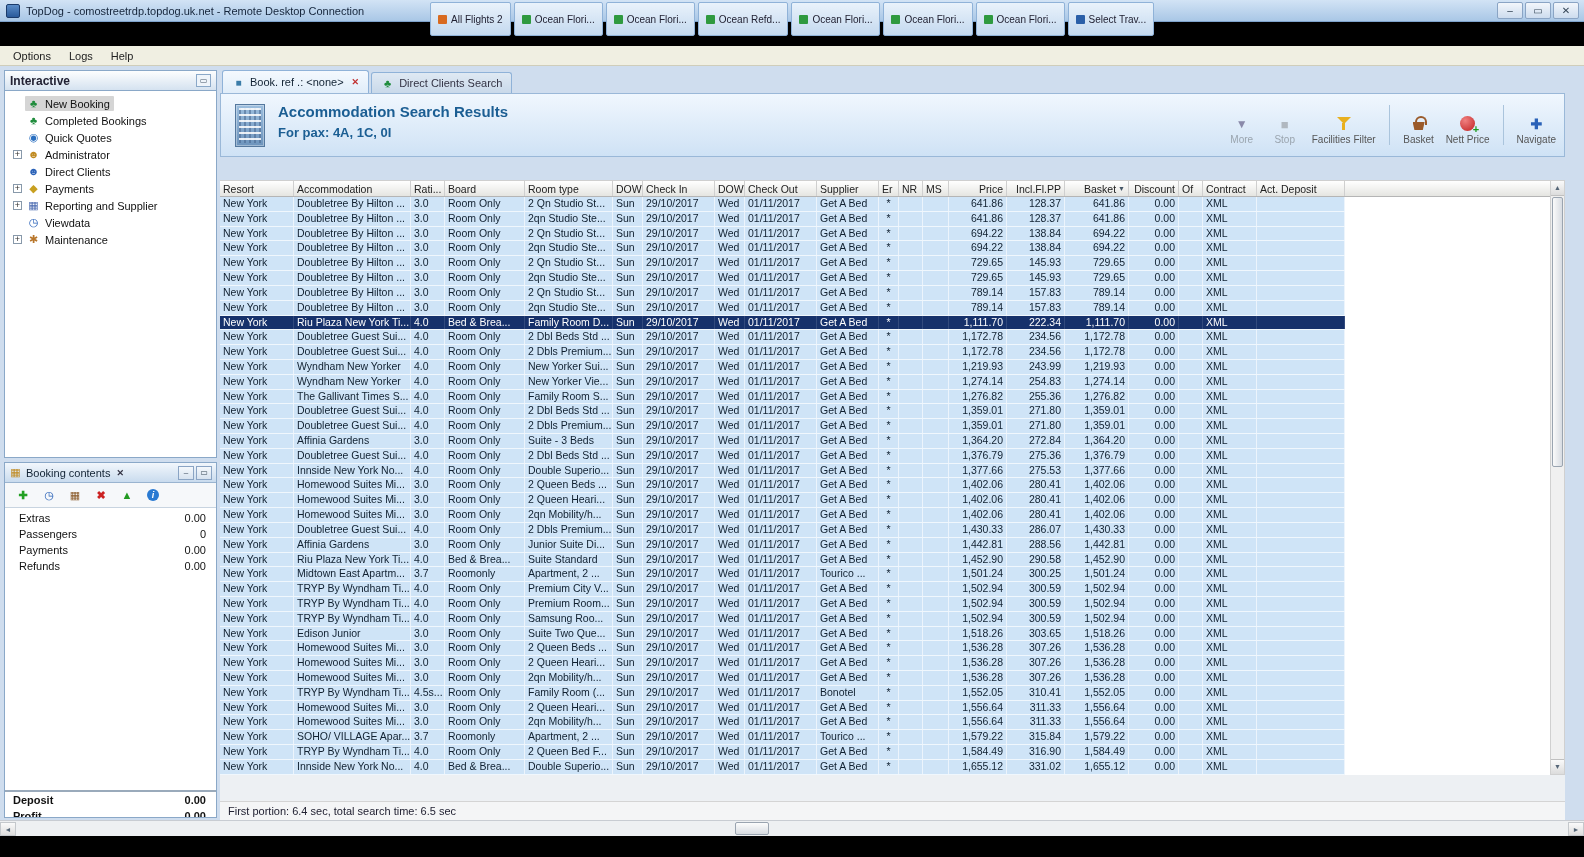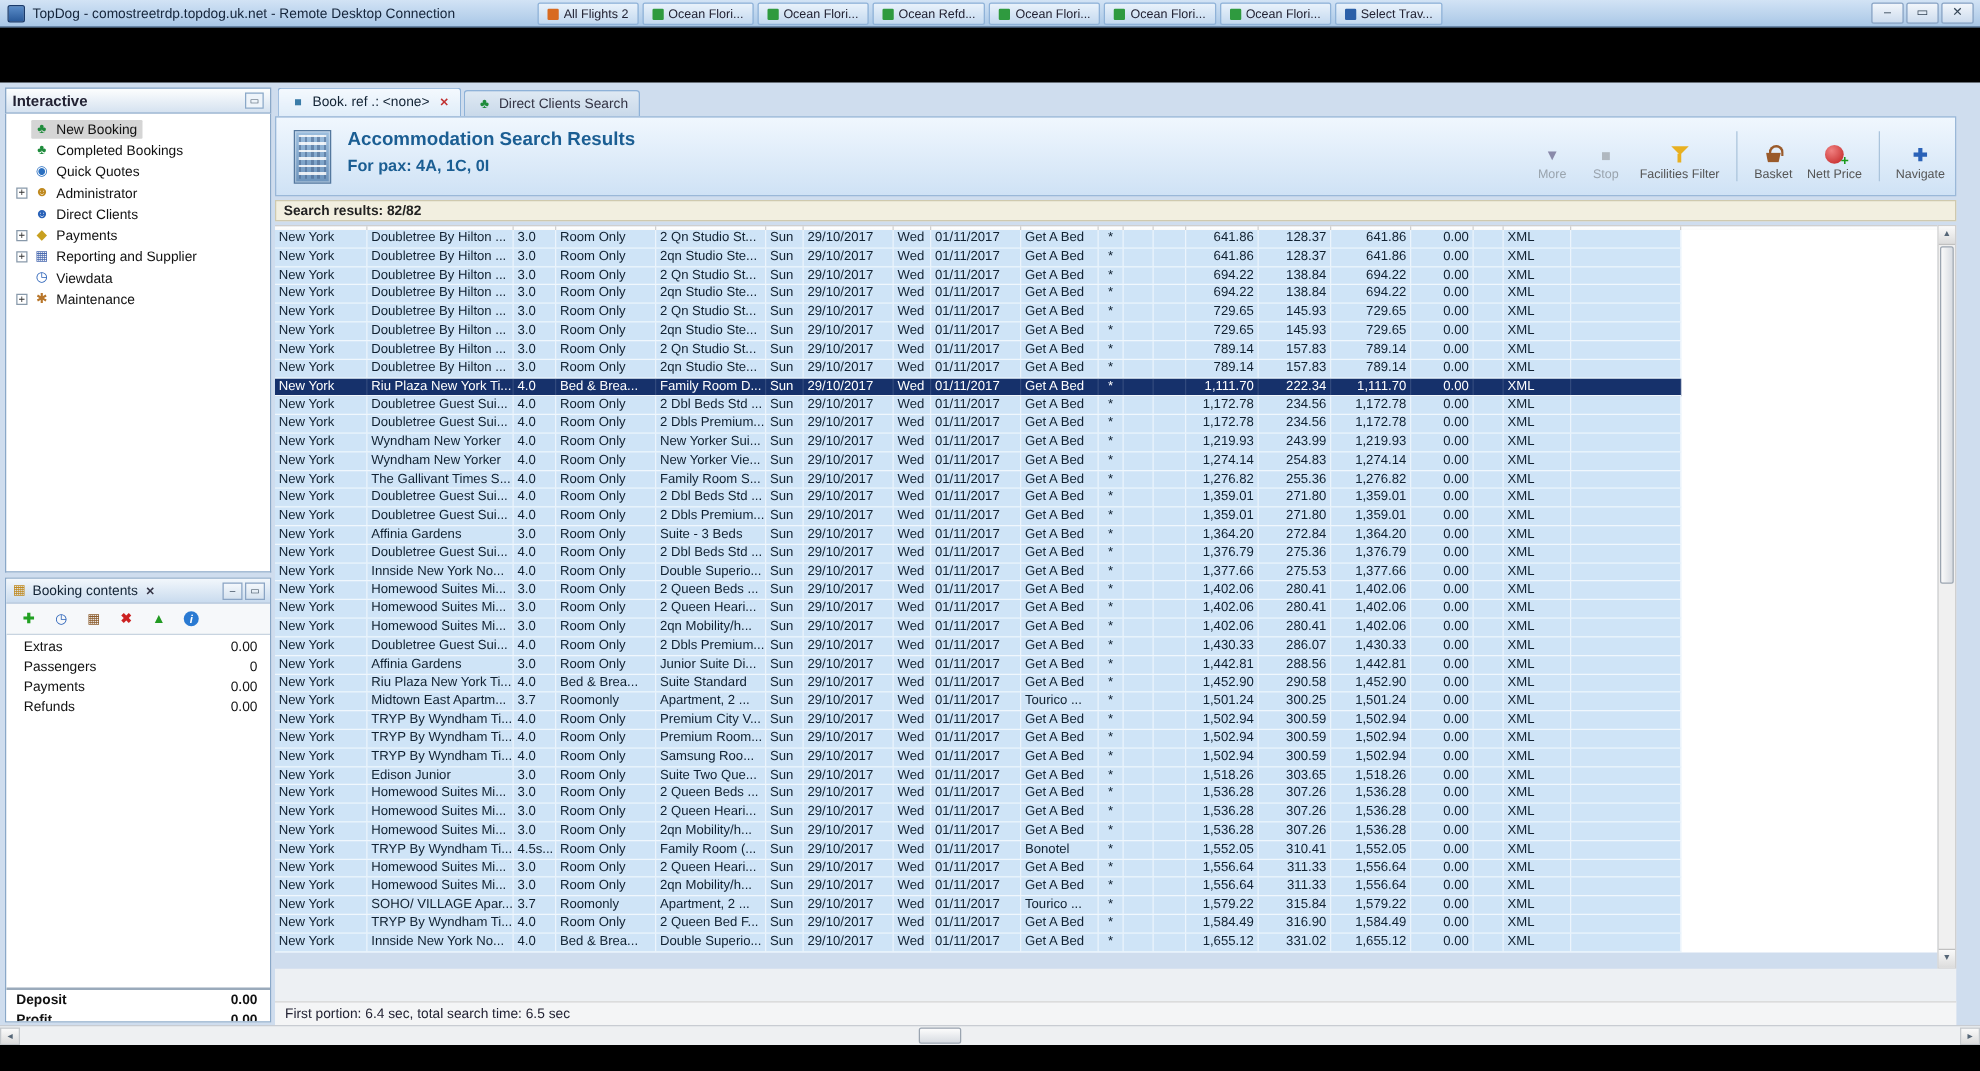--- a/index.html
+++ b/index.html
@@ -5,21 +5,21 @@
   *{box-sizing:border-box;margin:0;padding:0}
   html,body{width:1584px;height:857px;overflow:hidden}
   body{background:#000;font-family:"Liberation Sans",sans-serif}
   #screen{position:relative;width:1584px;height:857px;background:#000;overflow:hidden}
 
   
   #rdp-bar{position:absolute;left:0;top:0;width:100%;height:22px;background:linear-gradient(#d2e3f5,#a9c7e6);border-bottom:1px solid #7fa3cc;display:flex;align-items:center;padding:0 6px}
   .rdp-icon{width:14px;height:14px;background:linear-gradient(#5a8cc8,#2a5a9a);border:1px solid #1a3a6a;border-radius:2px;margin-right:6px;flex:none}
   .rdp-title{font-size:11px;color:#14243a;white-space:nowrap}
   #rdp-tabs{position:absolute;left:430px;top:2px;display:flex;gap:3px}
-  .rdp-tab{height:18px;display:flex;align-items:center;gap:4px;padding:0 7px;background:linear-gradient(#e9f2fb,#c4d9ef);border:1px solid #8fb2d8;border-radius:2px;font-size:10px;color:#223;max-width:112px}
+  .rdp-tab{height:18px;display:flex;align-items:center;gap:4px;padding:16px 7px;background:linear-gradient(#e9f2fb,#c4d9ef);border:1px solid #8fb2d8;border-radius:2px;font-size:10px;color:#223;max-width:112px}
   .rdp-tab-ic{width:9px;height:9px;border-radius:1px;flex:none}
   .rdp-tab-label{overflow:hidden;text-overflow:ellipsis;white-space:nowrap}
   #rdp-winbtns{position:absolute;right:5px;top:2px;display:flex;gap:2px}
   .wb{width:26px;height:17px;background:linear-gradient(#f2f6fb,#cddcee);border:1px solid #8aa4c4;border-radius:2px;font-size:10px;text-align:center;line-height:15px;color:#345}
 
   
   #titlebar{position:absolute;left:0;top:22px;width:100%;height:24px;background:linear-gradient(to right,#10367e,#2a62b8 55%,#8fb6e4);display:flex;align-items:center;padding:0 7px}
   .app-logo{width:12px;height:12px;background:linear-gradient(135deg,#ffb020 0 40%,#e03020 40% 75%,#ffffff 75%);transform:rotate(45deg);margin:0 8px 0 2px;border:1px solid #802010;flex:none}
   .app-title{color:#fff;font-weight:bold;font-size:12px;text-shadow:1px 1px 1px rgba(0,0,0,.45);white-space:nowrap}
 
@@ -77,21 +77,21 @@
   .tb-divider{width:1px;height:40px;background:#aac4dc;margin:0 2px;align-self:center}
 
   #results-bar{position:absolute;left:0;top:90px;width:100%;height:17px;background:#f2efe0;border:1px solid #cfc9ae;font-size:11px;font-weight:bold;color:#222;display:flex;align-items:center;padding-left:6px}
 
   
   #grid-header{position:absolute;left:0;top:110px;width:1330px;height:17px;display:flex;background:linear-gradient(#ffffff,#e5e5e1);border-top:1px solid #cfcfcf;border-bottom:1px solid #b5b5b5}
   .gh-cell{border-right:1px solid #cfcfcf;font-size:10.5px;color:#222;padding:1px 3px;white-space:nowrap;overflow:hidden;display:flex;align-items:center;flex:none}
   .gh-cell.right{justify-content:flex-end}
   .gh-fill{flex:1 1 auto;border-right:none}
   .gh-sort{font-size:7px;color:#456;margin-left:2px}
-  #grid-body{position:absolute;left:0;top:114px;width:1330px;height:578px;background:#fff;overflow:hidden}
+  #grid-body{position:absolute;left:0;top:127px;width:1330px;height:578px;background:#fff;overflow:hidden}
   .grid-row{height:14.82px}
   .row-inner{width:1125px;height:100%;display:flex;background:#cfe4f7;border-bottom:1px solid #f0f7fd}
   .grid-row.sel .row-inner{background:#16316b}
   .cell{flex:none;padding:0 3px;font-size:10.5px;line-height:13.5px;white-space:nowrap;overflow:hidden;border-right:1px solid rgba(255,255,255,.6);color:#102030}
   .cell.right{text-align:right}
   .cell.center{text-align:center}
   .grid-row.sel .cell{color:#fff;border-right-color:rgba(255,255,255,.12)}
 
   #vscroll{position:absolute;right:0;top:110px;width:15px;height:595px;background:#f0f0f0;border:1px solid #d0d0d0}
   .vs-btn{height:15px;font-size:7px;color:#567;text-align:center;line-height:14px;background:linear-gradient(#fafafa,#dcdcdc)}
@@ -180,20 +180,27 @@
         </div>
       </div>
     <div id="rdp-winbtns">
         <span class="wb">–</span>
         <span class="wb">▭</span>
         <span class="wb">✕</span>
       </div>
   </div>
 
 
+  <div id="menubar">
+    <div id="menu-items" style="display:flex">
+        <span class="menu-item">Options</span>
+        <span class="menu-item">Logs</span>
+        <span class="menu-item">Help</span>
+      </div>
+  </div>
 
   <div id="workspace"></div>
 
   <div id="left-panel">
     <div class="lp-header">
       <span class="lp-title">Interactive</span>
       <span class="lp-btn">▭</span>
     </div>
     <div id="tree">
         <div class="tree-item selected">
@@ -373,23 +380,20 @@
           <span class="tb-divider"></span>
           <div class="tb-btn">
             <span class="tb-ic">
               <span class="i navigate-icon">✚</span>
             </span>
             <span class="tb-label">Navigate</span>
           </div>
         </div>
     </div>
 
-    <div id="results-bar">
-      <span>Search results: 82/82</span>
-    </div>
 
     <div id="grid-header">
         <div class="gh-cell" style="width: 74px;">
           <span>Resort</span>
         </div>
         <div class="gh-cell" style="width: 117px;">
           <span>Accommodation</span>
         </div>
         <div class="gh-cell" style="width: 34px;">
           <span>Rati...</span>

